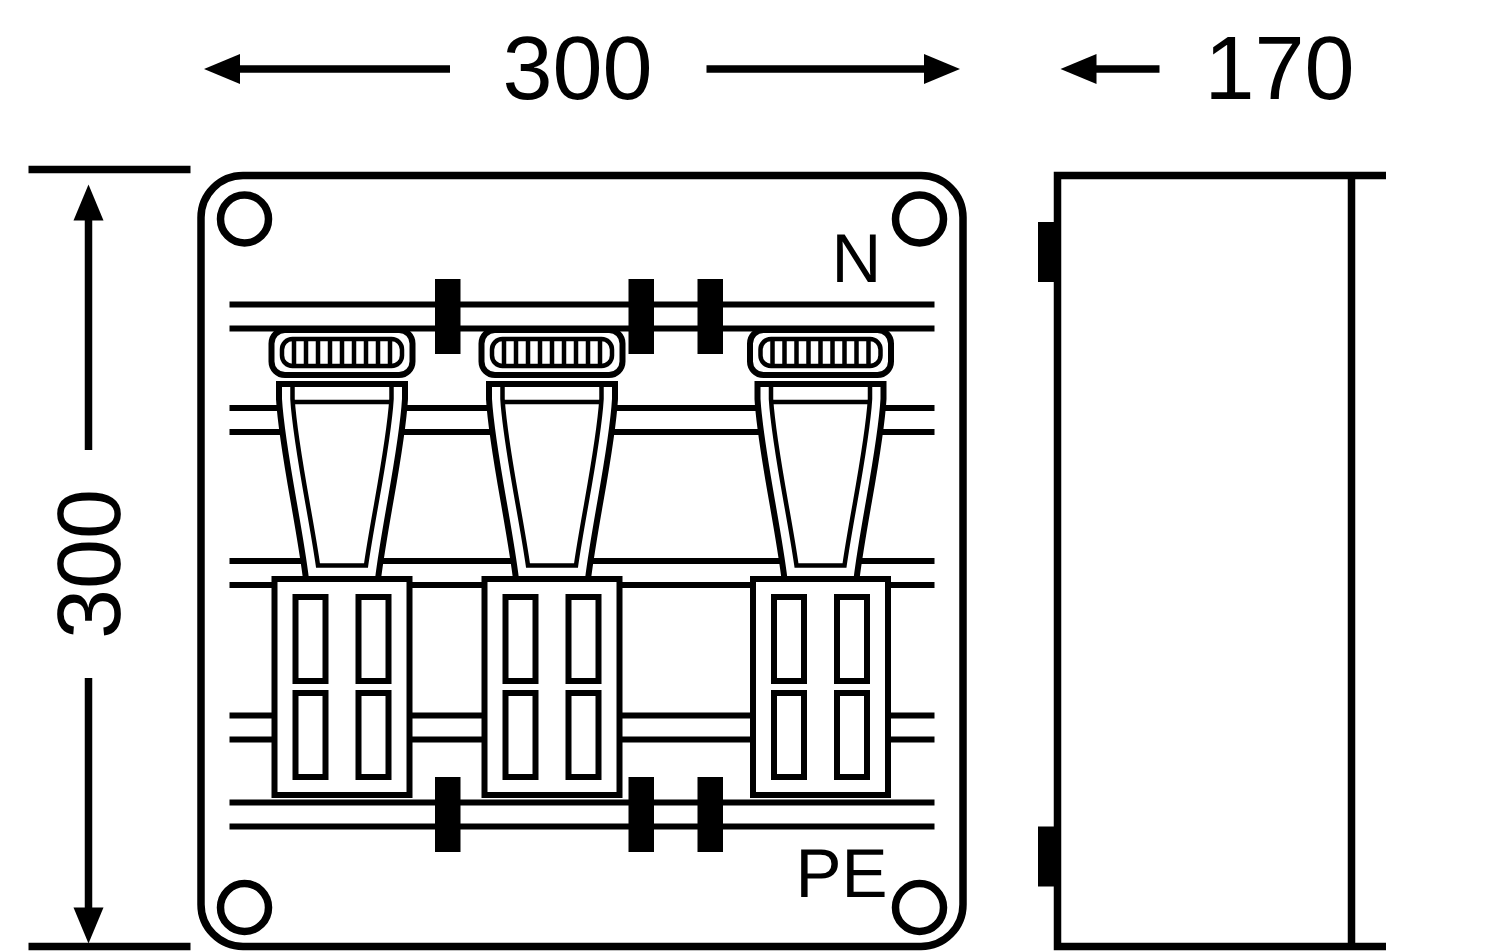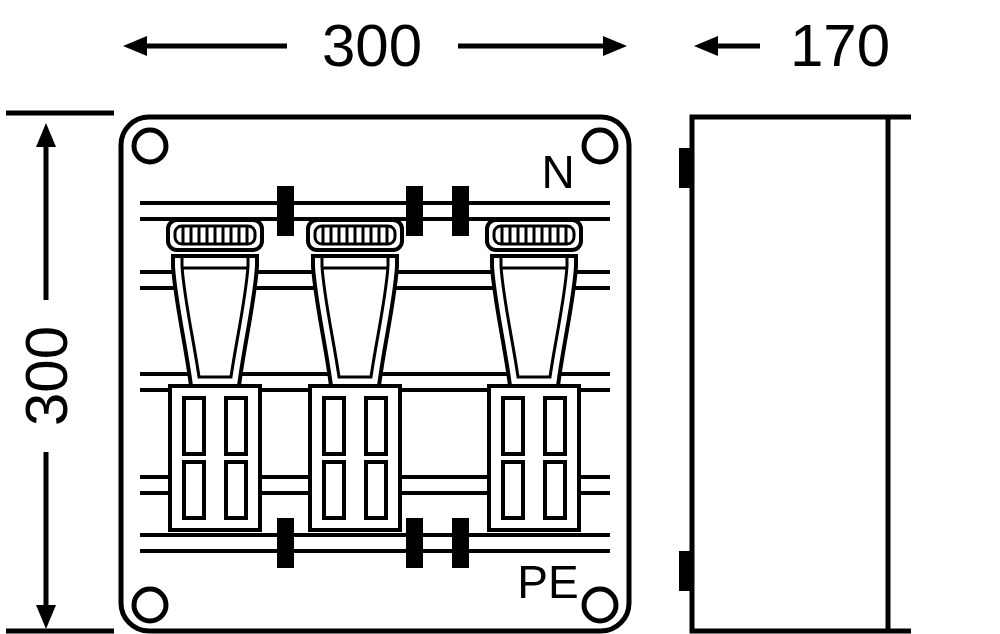--- a/index.html
+++ b/index.html
@@ -7,20 +7,21 @@
     padding: 0;
     background: #ffffff;
     font-family: "Liberation Sans", sans-serif;
   }
   .canvas {
     position: relative;
     width: 911px;
     height: 634px;
     background: #ffffff;
     overflow: hidden;
+    margin-left: 13px;
   }
   svg { display: block; }
   svg text {
     font-family: "Liberation Sans", sans-serif;
     fill: #000000;
   }
   .dim-text { font-size: 60px; }
   .term-text { font-size: 46px; }
 </style>
 </head>

